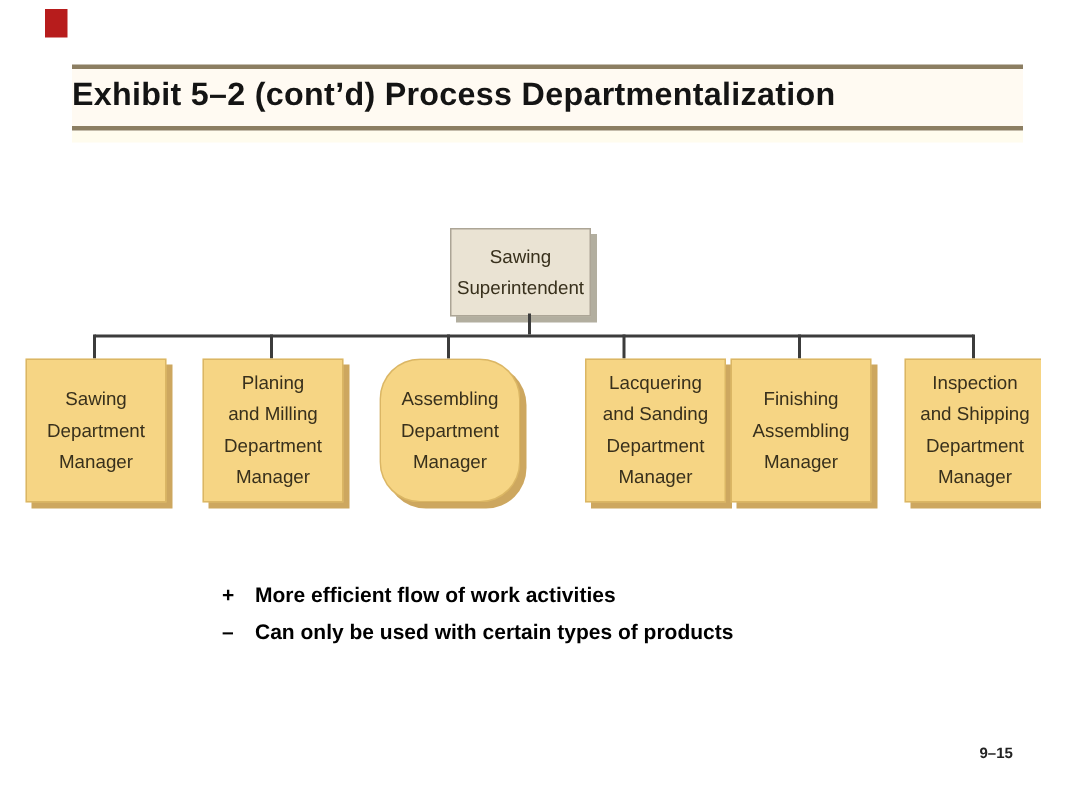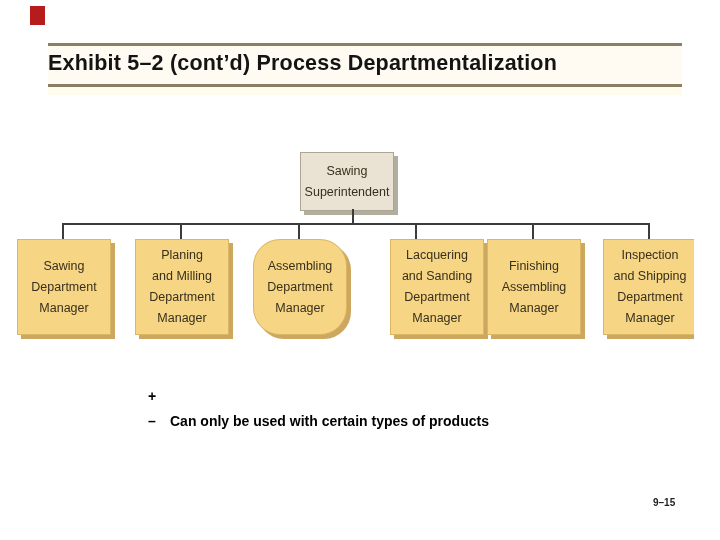--- a/index.html
+++ b/index.html
@@ -188,20 +188,21 @@
 and Shipping
 Department
 Manager</span>
     </div>
 
   </div>
 
   <div class="bullets">
     <div class="bullet-line">
       <span class="bullet-marker">+</span>
+      <span class="bullet-text">More efficient flow of work activities</span>
     </div>
     <div class="bullet-line">
       <span class="bullet-marker">–</span>
       <span class="bullet-text">Can only be used with certain types of products</span>
     </div>
   </div>
 
   <div class="page-number">9–15</div>
 
 </div>

